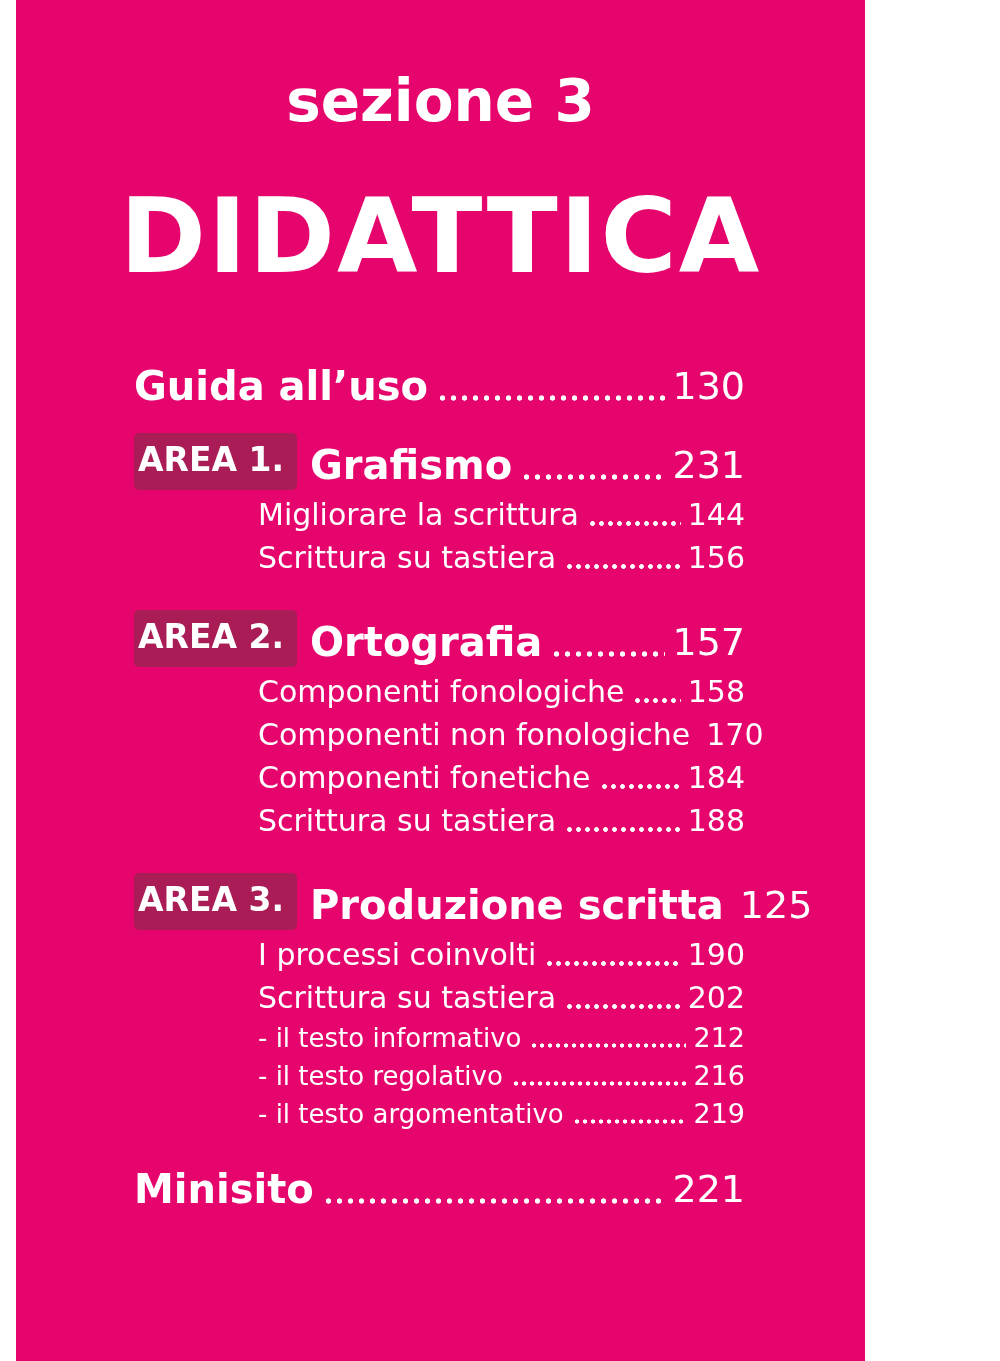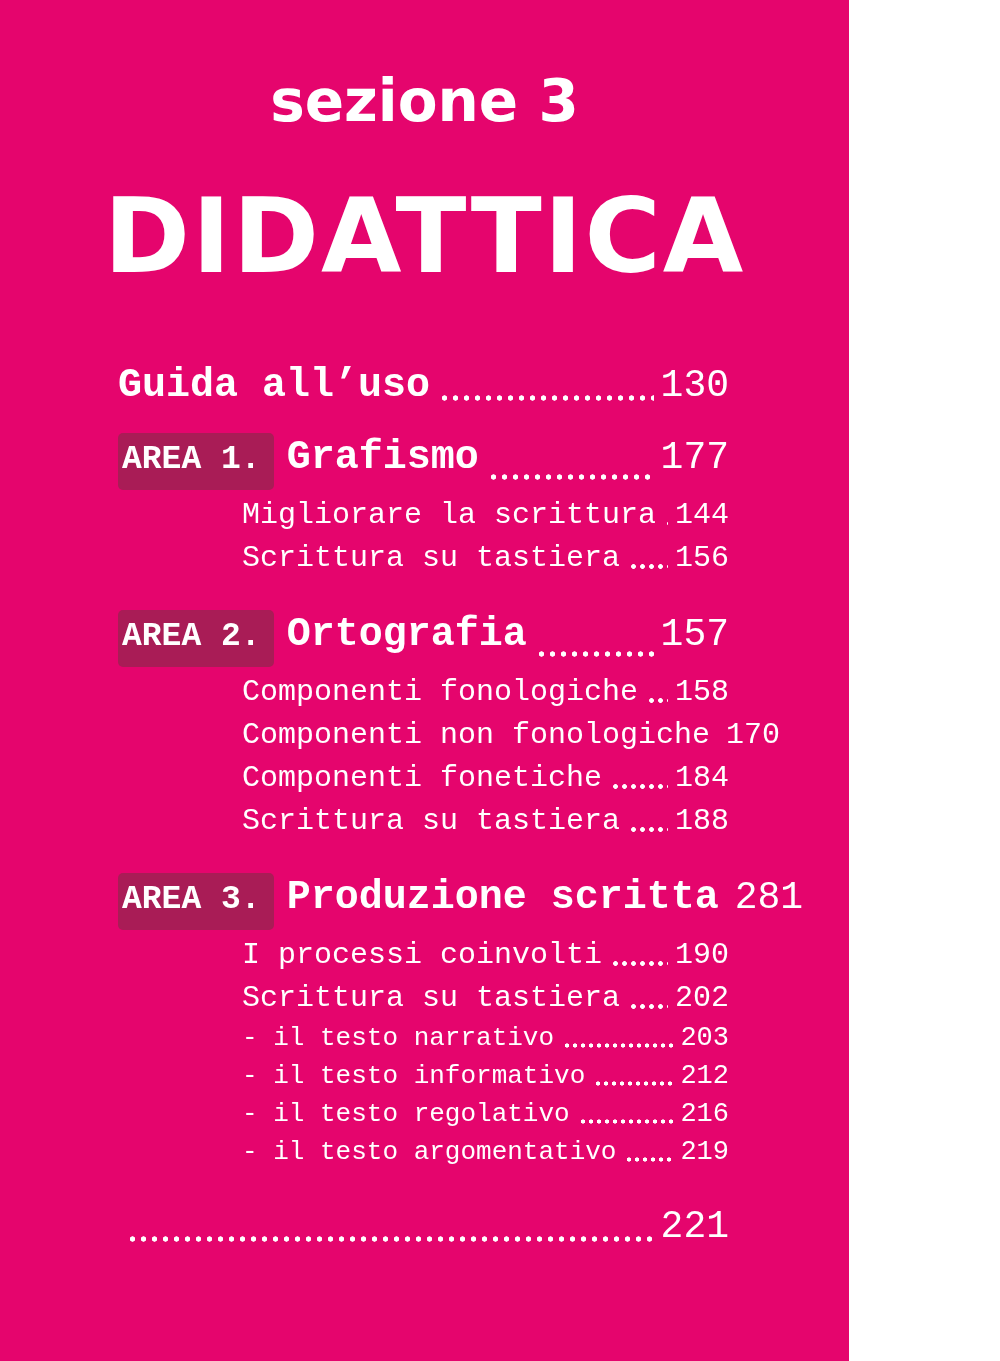--- a/index.html
+++ b/index.html
@@ -4,20 +4,21 @@
 <style>
   html,body { margin:0; padding:0; }
   .page {
     position: relative;
     width: 849px;
     height: 1361px;
     background: var(--bg, #E5056D);
     color: #fff;
     font-family: "DejaVu Sans", sans-serif;
     overflow: hidden;
+    margin-left: 16px;
   }
   .section-label {
     padding-top: 68px;
     text-align: center;
     font-size: 58px;
     line-height: 1.15;
     font-weight: bold;
   }
   .main-title {
     margin-top: 44px;
@@ -25,22 +26,21 @@
     font-size: 104px;
     line-height: 1.1;
     font-weight: bold;
     letter-spacing: 2px;
   }
   .toc {
     margin: 68px 120px 0 118px;
   }
   .row {
     display: flex;
-    align-items: flex-start;
-    font-family: Liberation Mono, monospace;
+    align-items: flex-end;
   }
   .row.l1 { font-size: 40px; line-height: 50px; margin-top: 16px; }
   .row.l2 { font-size: 30px; line-height: 36px; margin-top: 7px;  padding-left: 124px; }
   .row.l3 { font-size: 26px; line-height: 32px; margin-top: 6px;  padding-left: 124px; }
   .row:first-child { margin-top: 0; }
   .row.gap-med   { margin-top: 22px; }
   .row.gap-group { margin-top: 34px; }
 
   .lbl { white-space: nowrap; }
   .l1 .lbl { font-weight: bold; }
@@ -93,21 +93,21 @@
   <div class="toc">
       <div class="row l1">
         <span class="lbl">Guida all’uso</span>
         <span class="leader"></span>
         <span class="pg">130</span>
       </div>
       <div class="row l1 gap-med">
         <span class="badge">AREA 1.</span>
         <span class="lbl">Grafismo</span>
         <span class="leader"></span>
-        <span class="pg">177</span>
+        <span class="pg">231</span>
       </div>
       <div class="row l2">
         <span class="lbl">Migliorare la scrittura</span>
         <span class="leader"></span>
         <span class="pg">144</span>
       </div>
       <div class="row l2">
         <span class="lbl">Scrittura su tastiera</span>
         <span class="leader"></span>
         <span class="pg">156</span>
@@ -135,50 +135,46 @@
       </div>
       <div class="row l2">
         <span class="lbl">Scrittura su tastiera</span>
         <span class="leader"></span>
         <span class="pg">188</span>
       </div>
       <div class="row l1 gap-group">
         <span class="badge">AREA 3.</span>
         <span class="lbl">Produzione scritta</span>
         <span class="leader"></span>
-        <span class="pg">281</span>
+        <span class="pg">125</span>
       </div>
       <div class="row l2">
         <span class="lbl">I processi coinvolti</span>
         <span class="leader"></span>
         <span class="pg">190</span>
       </div>
       <div class="row l2">
         <span class="lbl">Scrittura su tastiera</span>
         <span class="leader"></span>
         <span class="pg">202</span>
-      </div>
-      <div class="row l3">
-        <span class="lbl">- il testo narrativo</span>
-        <span class="leader"></span>
-        <span class="pg">203</span>
       </div>
       <div class="row l3">
         <span class="lbl">- il testo informativo</span>
         <span class="leader"></span>
         <span class="pg">212</span>
       </div>
       <div class="row l3">
         <span class="lbl">- il testo regolativo</span>
         <span class="leader"></span>
         <span class="pg">216</span>
       </div>
       <div class="row l3">
         <span class="lbl">- il testo argomentativo</span>
         <span class="leader"></span>
         <span class="pg">219</span>
       </div>
       <div class="row l1 gap-group">
+        <span class="lbl">Minisito</span>
         <span class="leader"></span>
         <span class="pg">221</span>
       </div>
     </div>
 </div>
 
 </body></html>

